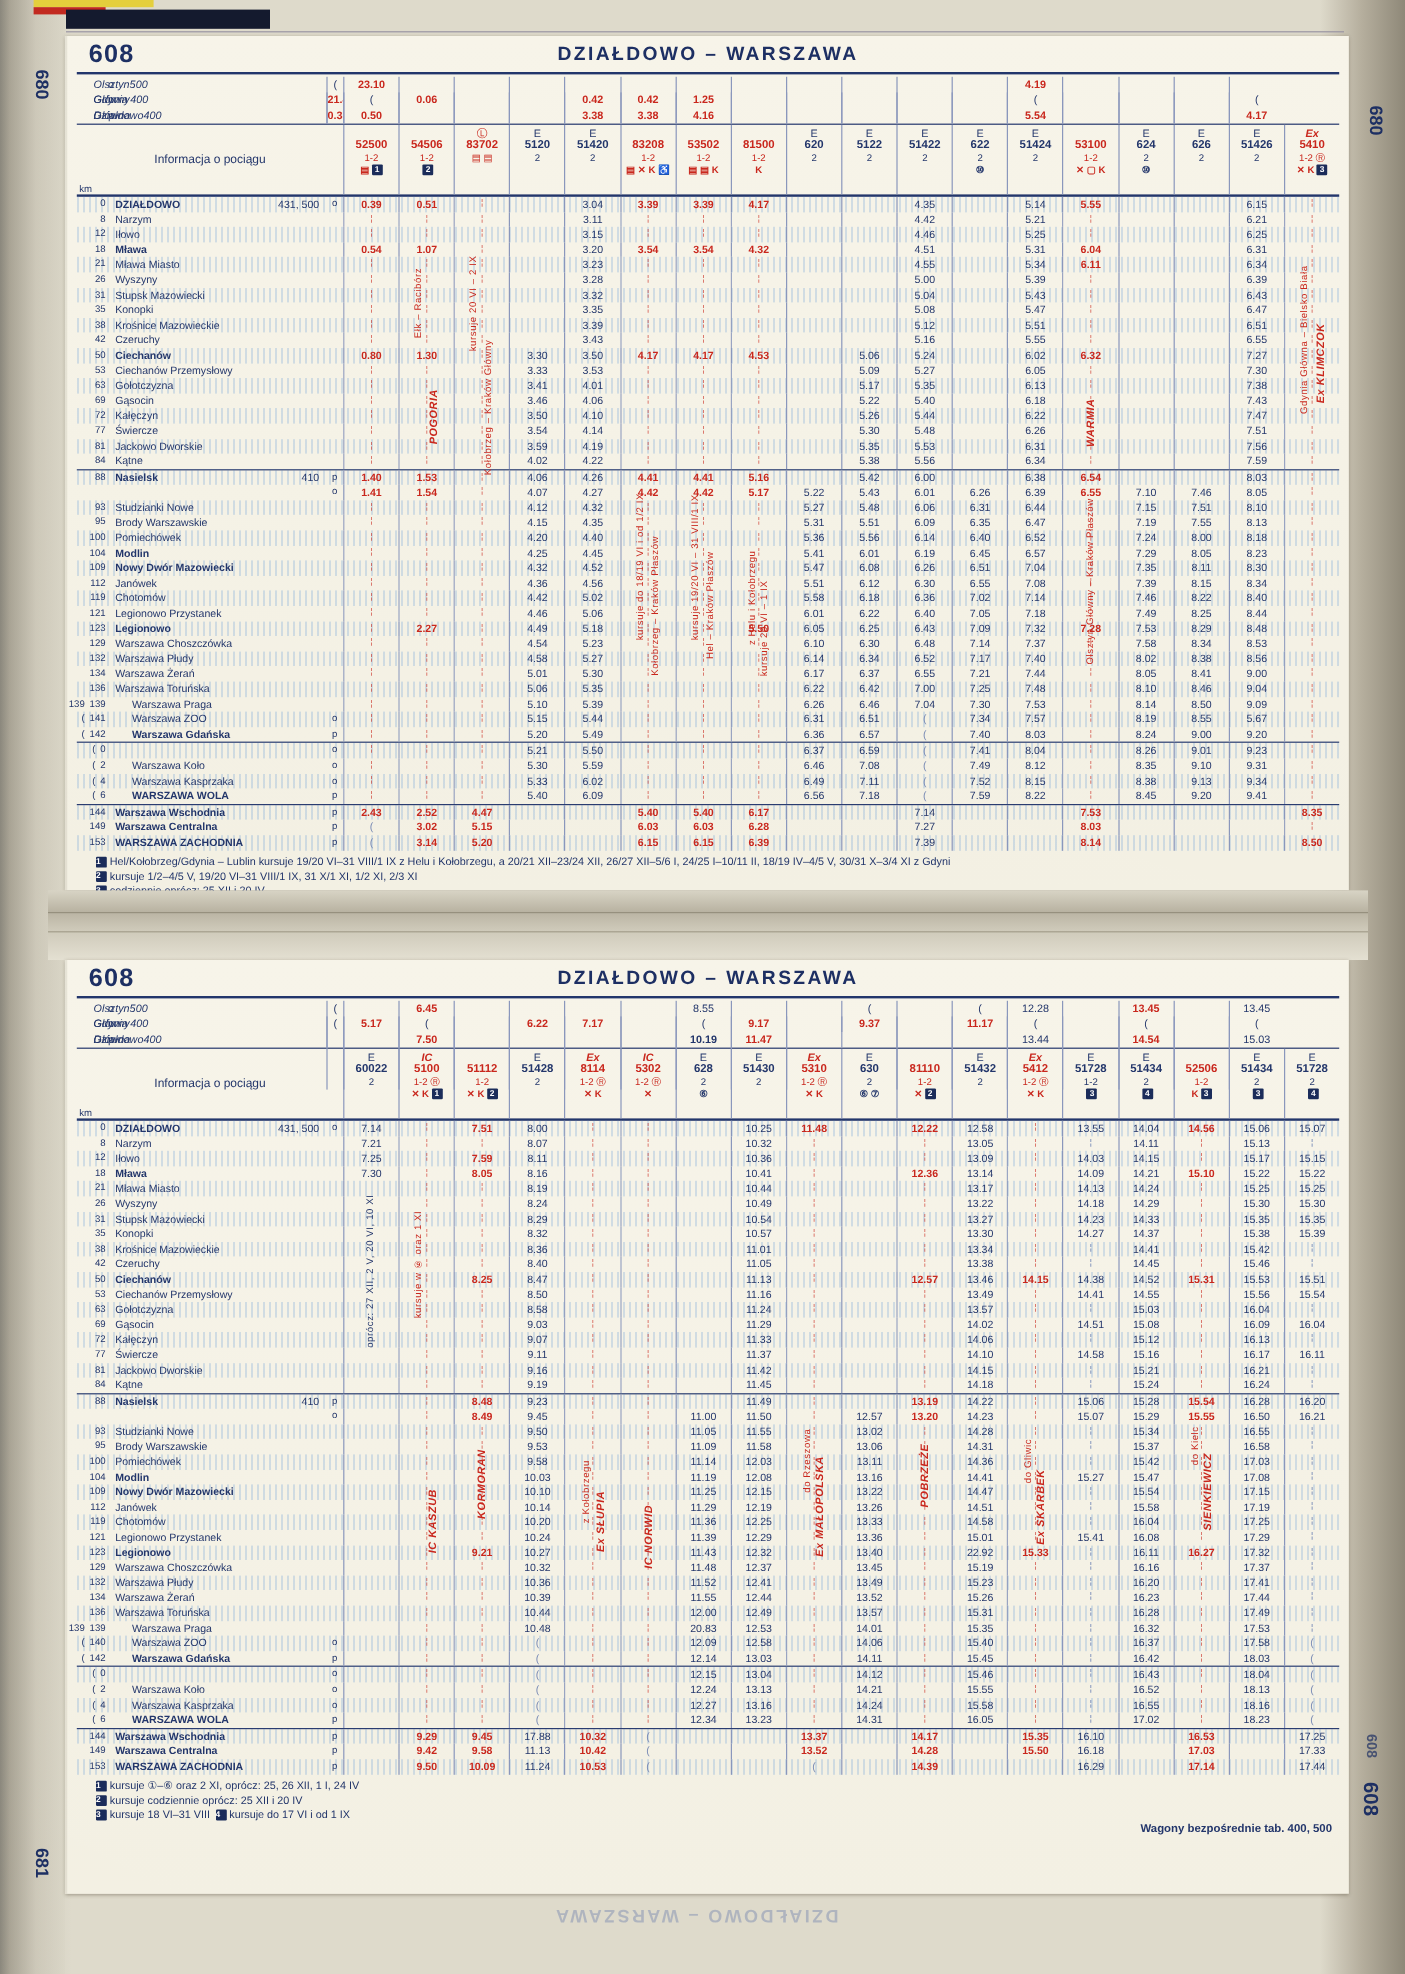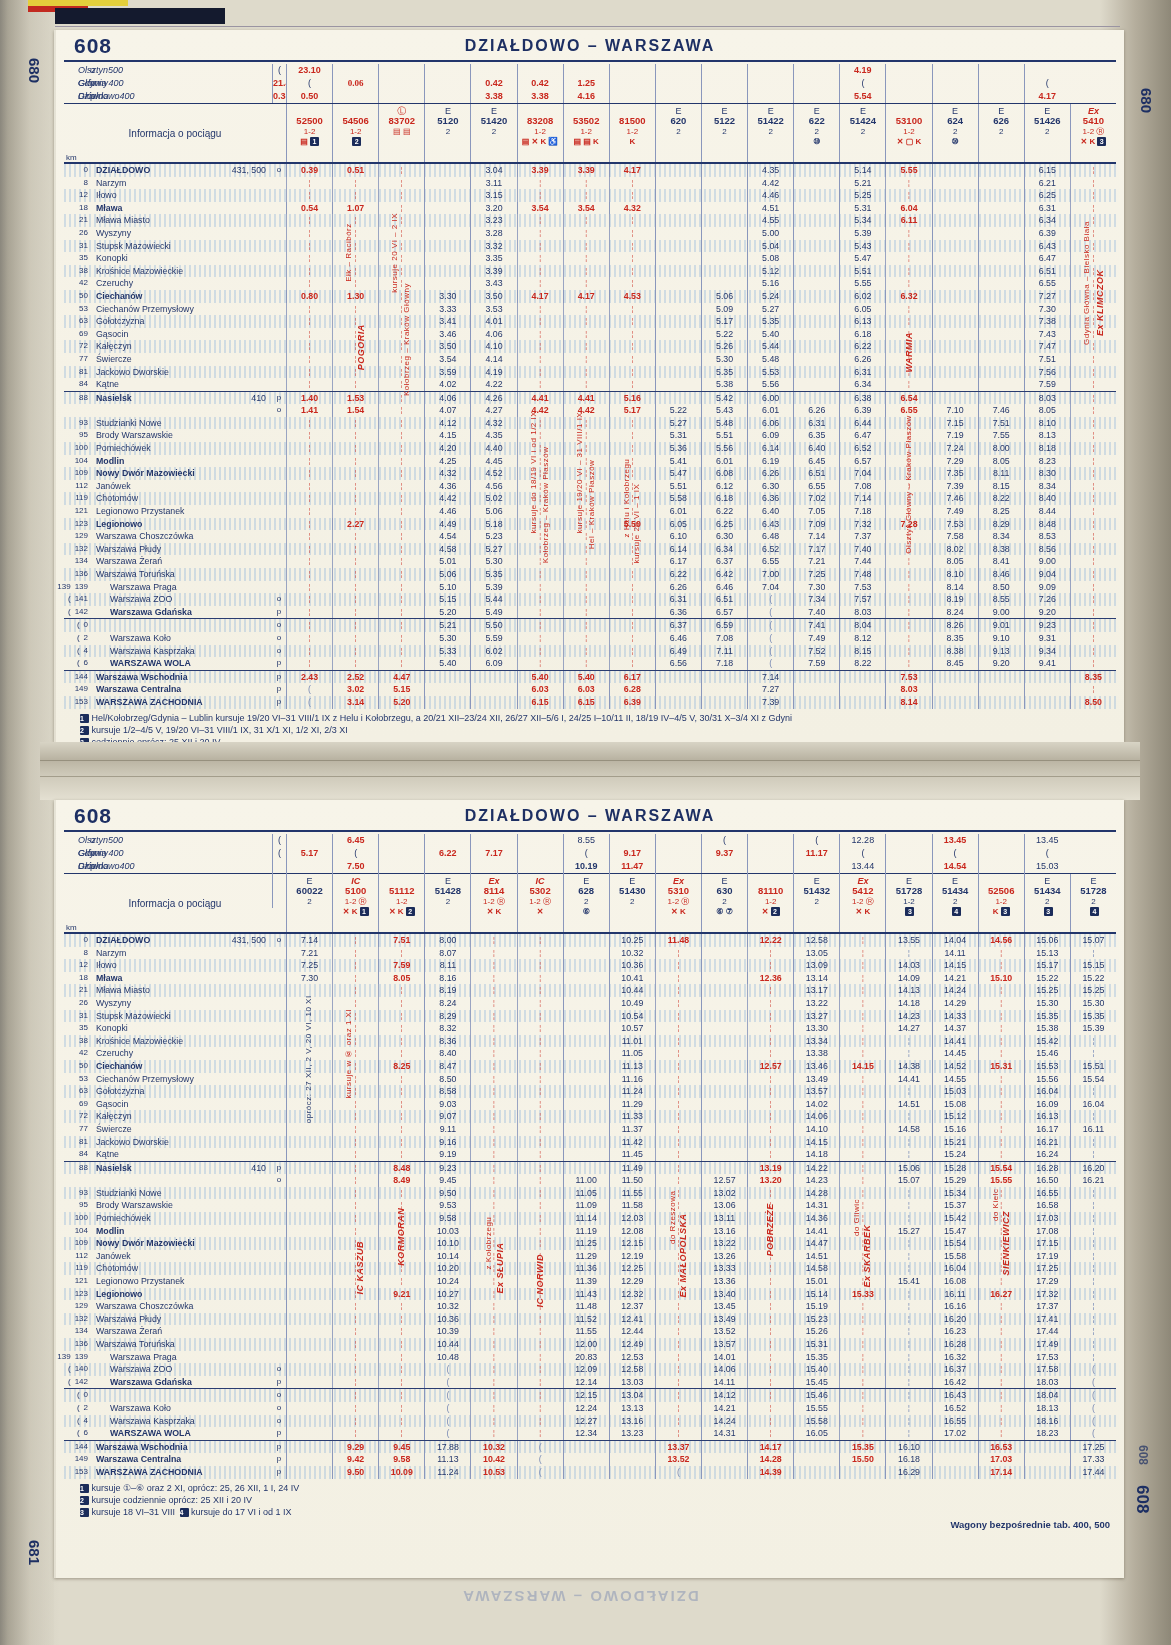--- a/index.html
+++ b/index.html
@@ -101,21 +101,21 @@
             <div class="fcell red"></div>
           </div>
           <div class="grid frow">
             <div class="fn">
               <span class="nm">Gdynia Główna</span>
               <span class="fkm">400</span>
             </div>
             <div class="mk">o</div>
             <div class="fcell red" style="font-weight: bold;">21.43</div>
             <div class="fcell pr">(</div>
-            <div class="fcell red" style="font-weight: bold; font-family: Liberation Serif, serif;">0.06</div>
+            <div class="fcell red" style="font-weight: bold;">0.06</div>
             <div class="fcell blue"></div>
             <div class="fcell blue"></div>
             <div class="fcell red" style="font-weight: bold;">0.42</div>
             <div class="fcell red" style="font-weight: bold;">0.42</div>
             <div class="fcell red" style="font-weight: bold;">1.25</div>
             <div class="fcell blue"></div>
             <div class="fcell blue"></div>
             <div class="fcell blue"></div>
             <div class="fcell blue"></div>
             <div class="fcell blue"></div>
@@ -1203,21 +1203,21 @@
             <div class="t dash">¦</div>
             <div class="t dash">¦</div>
             <div class="t">6.31</div>
             <div class="t">6.51</div>
             <div class="t pr">(</div>
             <div class="t">7.34</div>
             <div class="t">7.57</div>
             <div class="t dash">¦</div>
             <div class="t">8.19</div>
             <div class="t">8.55</div>
-            <div class="t">7.26</div>
+            <div class="t">5.67</div>
             <div class="t dash">¦</div>
           </div>
           <div class="grid r">
             <div class="km">
               <span>(</span>
               <span>142</span>
             </div>
             <div class="nm b ind">
               <span>Warszawa Gdańska</span>
             </div>
@@ -2426,21 +2426,21 @@
             <div class="t dash">¦</div>
             <div class="t rd">9.21</div>
             <div class="t">10.27</div>
             <div class="t dash">¦</div>
             <div class="t dash">¦</div>
             <div class="t">11.43</div>
             <div class="t">12.32</div>
             <div class="t dash">¦</div>
             <div class="t">13.40</div>
             <div class="t dash">¦</div>
-            <div class="t">15.14</div>
+            <div class="t">22.92</div>
             <div class="t rd">15.33</div>
             <div class="t dashb">¦</div>
             <div class="t">16.11</div>
             <div class="t rd">16.27</div>
             <div class="t">17.32</div>
             <div class="t dashb">¦</div>
           </div>
           <div class="grid r">
             <div class="km">
               <span>129</span>

